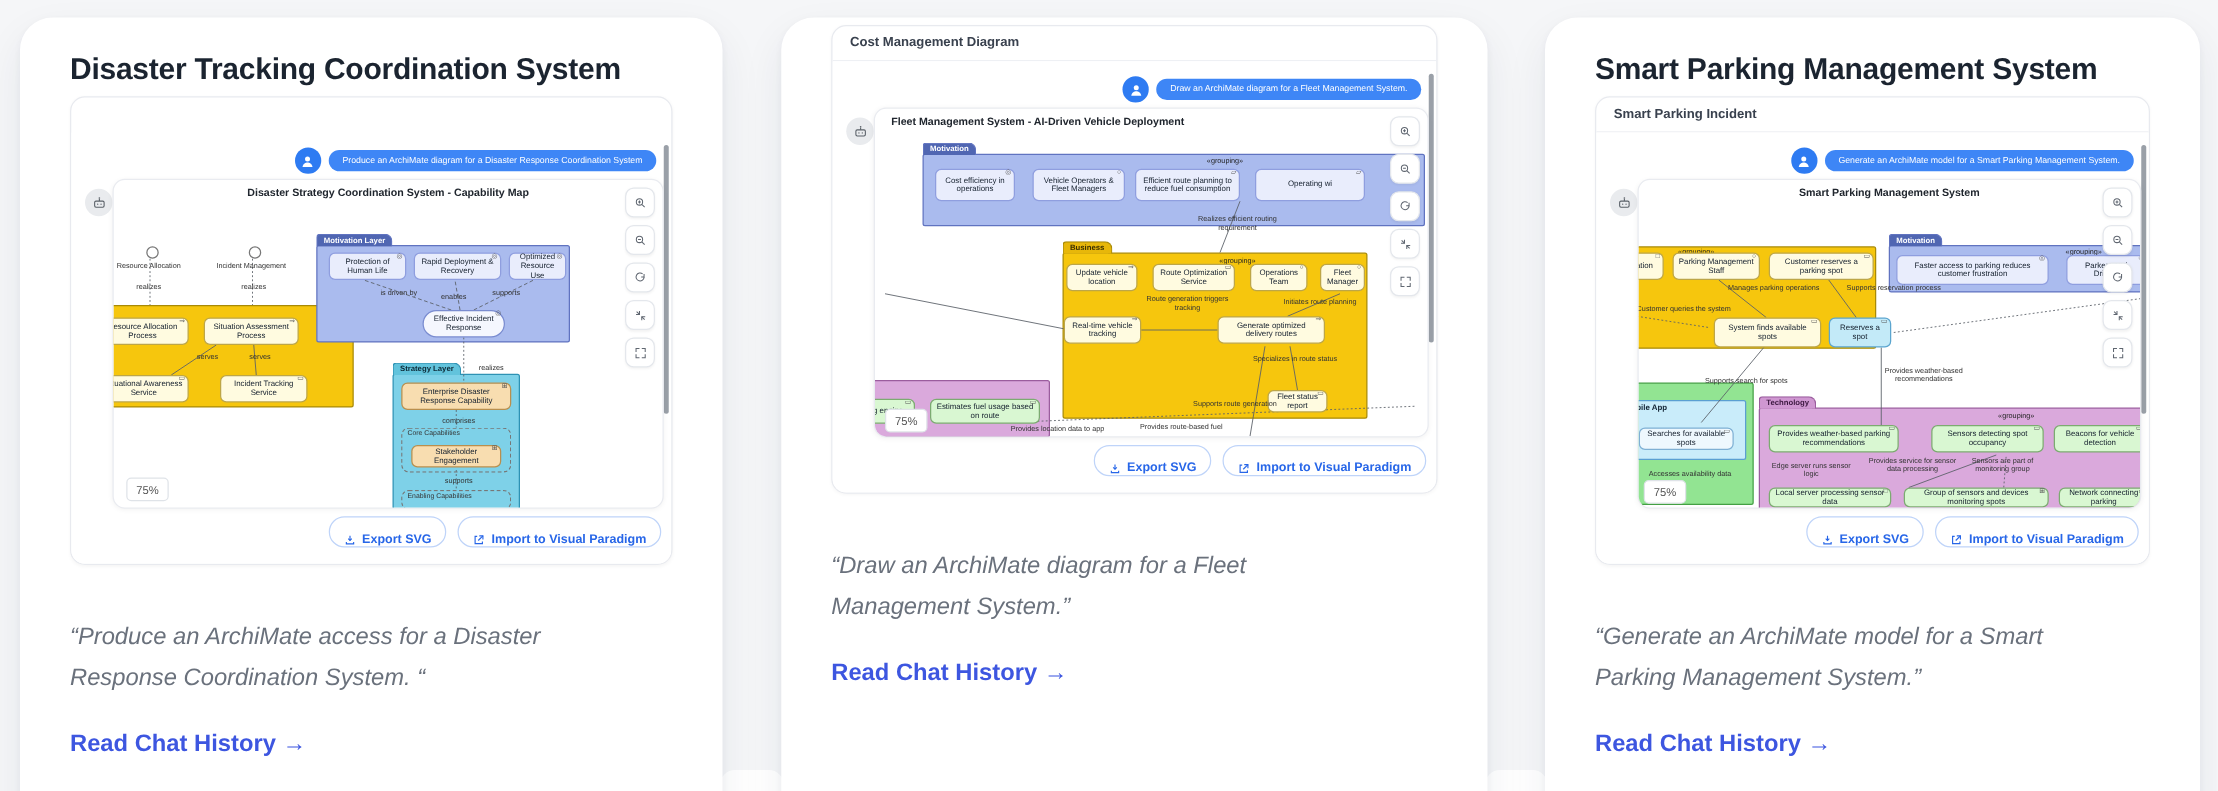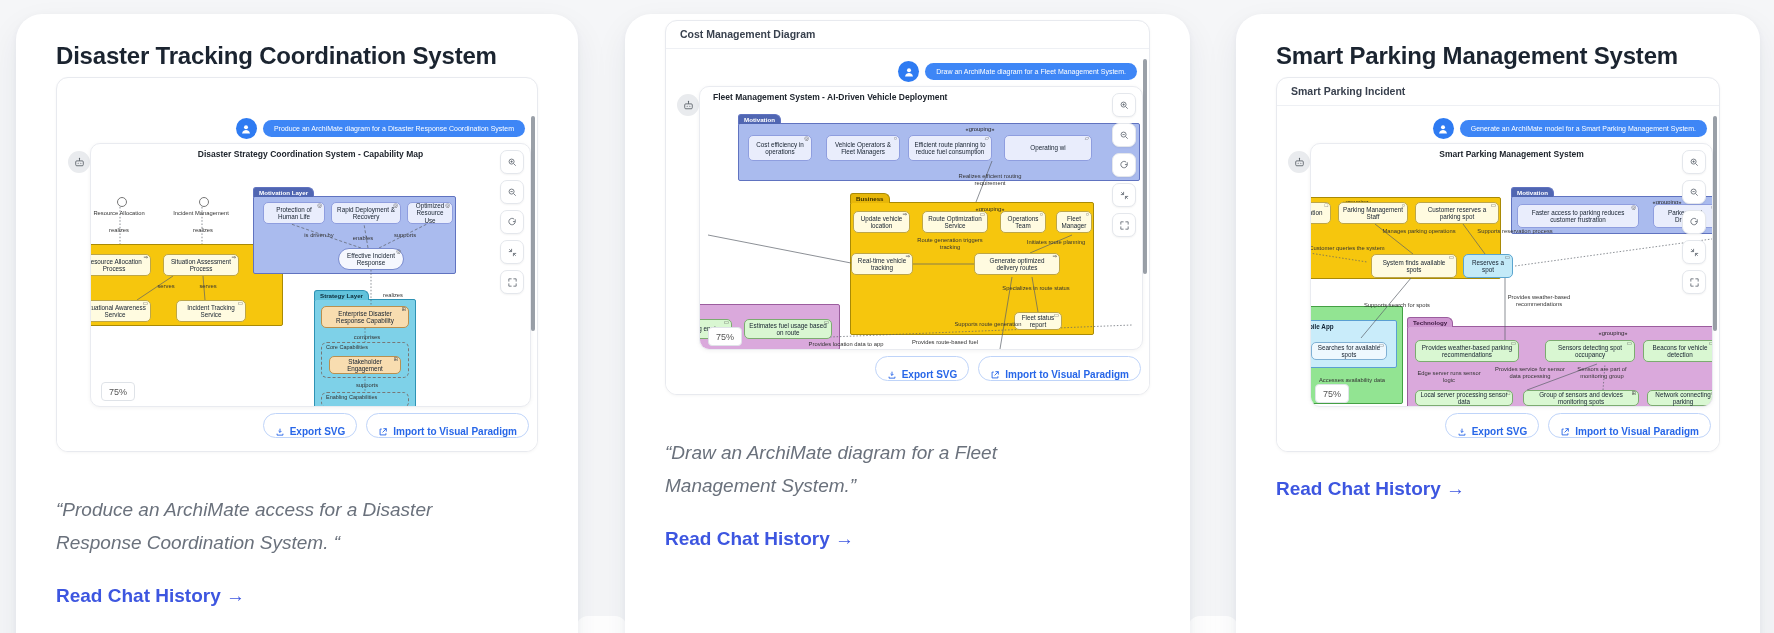--- a/index.html
+++ b/index.html
@@ -571,16 +571,18 @@
             <svg width="10" height="10" viewBox="0 0 24 24" fill="none" stroke="#2766e8" stroke-width="2.2">
                 <path d="M9 5H5v14h14v-4"></path>
                 <path d="M13 4h7v7"></path>
                 <path d="M20 4l-9 9"></path>
               </svg>
             <span>Import to Visual Paradigm</span>
           </div>
         </div>
       </div>
     </div>
+    <div class="quote">“Generate an ArchiMate model for a Smart
+Parking Management System.”</div>
     <a class="chat-link">Read Chat History →</a>
   </div>
 
 </div>
 
 </body></html>

